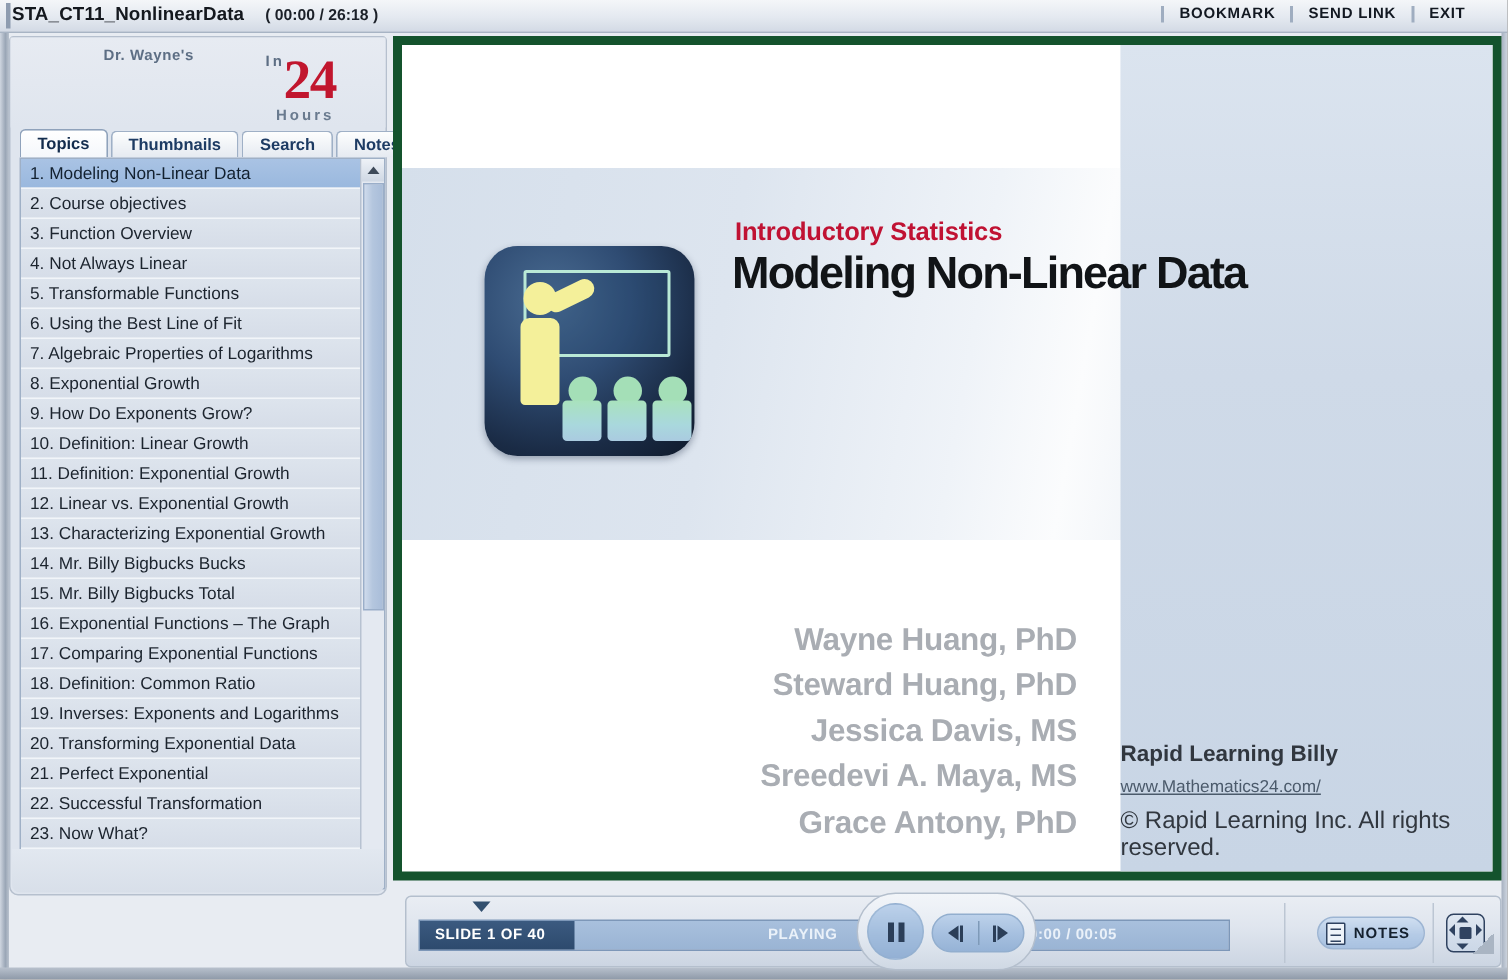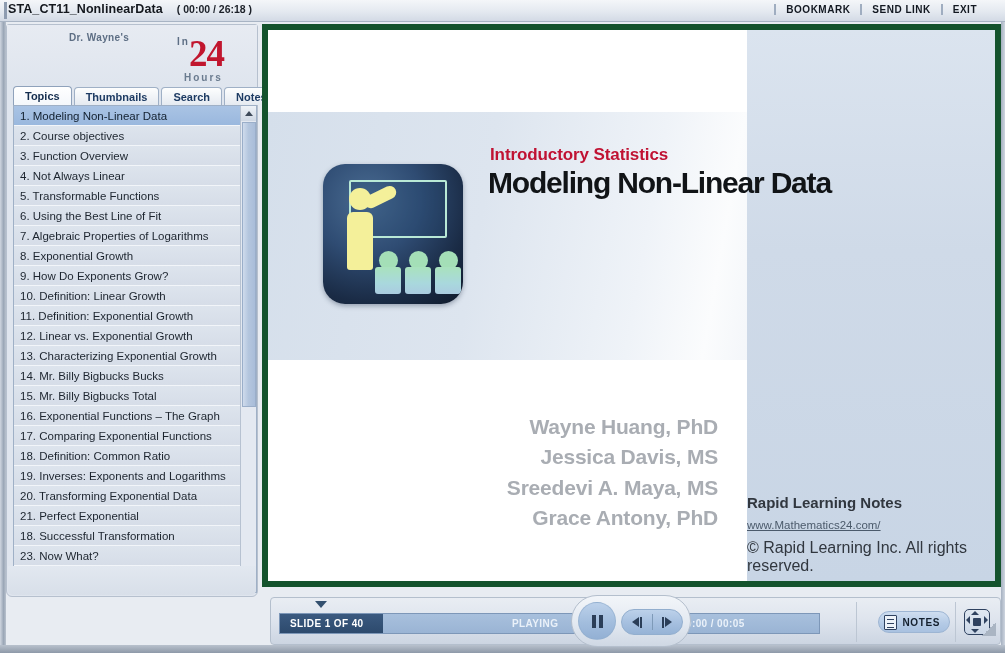--- a/index.html
+++ b/index.html
@@ -662,21 +662,21 @@
           <div class="topic">12. Linear vs. Exponential Growth</div>
           <div class="topic">13. Characterizing Exponential Growth</div>
           <div class="topic">14. Mr. Billy Bigbucks Bucks</div>
           <div class="topic">15. Mr. Billy Bigbucks Total</div>
           <div class="topic">16. Exponential Functions – The Graph</div>
           <div class="topic">17. Comparing Exponential Functions</div>
           <div class="topic">18. Definition: Common Ratio</div>
           <div class="topic">19. Inverses: Exponents and Logarithms</div>
           <div class="topic">20. Transforming Exponential Data</div>
           <div class="topic">21. Perfect Exponential</div>
-          <div class="topic">18. Successful Transformation</div>
+          <div class="topic">22. Successful Transformation</div>
           <div class="topic">23. Now What?</div>
           <div class="topic">24. Last Step: Inverse Transformation</div>
         </div>
       <div class="sbar">
         <div class="sbar-btn up">
             <span class="tri up"></span>
           </div>
         <div class="sbar-thumb"></div>
         <div class="sbar-btn down">
             <span class="tri down"></span>
@@ -705,27 +705,28 @@
         <div class="ci-stu" style="left:52px;"></div>
         <div class="ci-stu" style="left:82px;"></div>
         <div class="ci-stu" style="left:112px;"></div>
       </div>
 
       <div class="slide-eyebrow">Introductory Statistics</div>
       <div class="slide-title">Modeling Non-Linear Data</div>
 
       <div class="authors" id="authors">
           <div>Wayne Huang, PhD</div>
+          <div>Steward Huang, PhD</div>
           <div>Jessica Davis, MS</div>
           <div>Sreedevi A. Maya, MS</div>
           <div>Grace Antony, PhD</div>
         </div>
 
       <div class="rlc">
-        <div class="rlc-name">Rapid Learning Notes</div>
+        <div class="rlc-name">Rapid Learning Billy</div>
         <span class="rlc-url">www.Mathematics24.com/</span>
         <div class="rlc-copy">© Rapid Learning Inc. All rights reserved.</div>
       </div>
 
     </div>
   </div>
 
   <div class="ctrlbar">
 
     <div class="slidermarker"></div>

